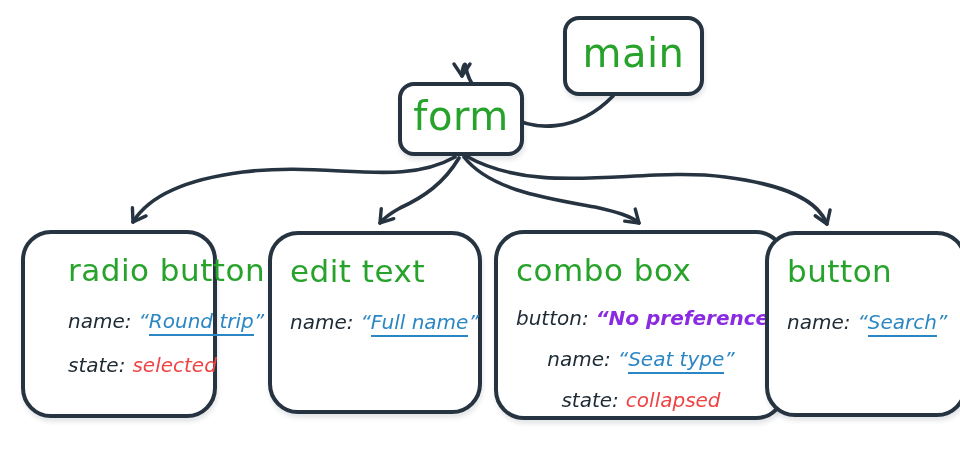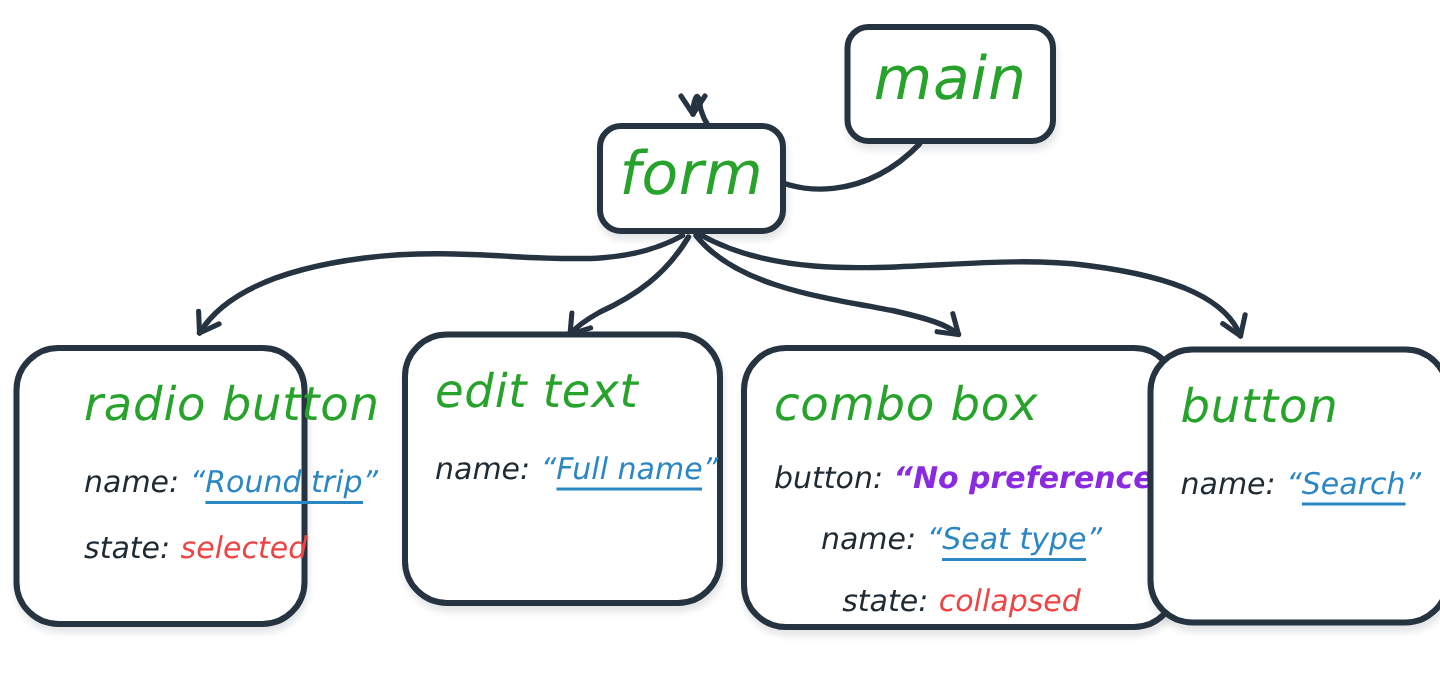--- a/index.html
+++ b/index.html
@@ -34,21 +34,20 @@
     display: flex;
     align-items: center;
     justify-content: center;
     border-radius: 16px;
   }
   .node-big {
     border-radius: 30px;
     padding: 14px 16px 0 18px;
   }
   .title {
-    font-style: italic;
     color: #27a32b;
     white-space: nowrap;
     letter-spacing: 0.5px;
   }
   .title-small {
     font-size: 40px;
     line-height: 1;
     padding-bottom: 6px;
   }
   .title-big {
@@ -73,22 +72,22 @@
   .val-purple { color: #8a2be2; font-weight: bold; }
   .val-orange { color: #ef4444; }
   .uline {
     border-bottom: 2.5px solid currentColor;
     padding-bottom: 1px;
   }
   .q { letter-spacing: 0; }
   
   #node-main   { left: 563px; top: 16px;  width: 141px; height: 80px; }
   #node-form   { left: 398px; top: 82px;  width: 126px; height: 74px; }
-  #node-radio  { left: 9px;  top: 230px; width: 196px; height: 188px; padding-left: 43px; }
-  #node-edit   { left: 268px; top: 221px; width: 214px; height: 183px; }
+  #node-radio  { left: 21px;  top: 230px; width: 196px; height: 188px; padding-left: 43px; }
+  #node-edit   { left: 268px; top: 231px; width: 214px; height: 183px; }
   #node-combo  { left: 494px; top: 230px; width: 292px; height: 190px; }
   #node-button { left: 765px; top: 231px; width: 202px; height: 186px; }
 </style>
 </head>
 <body>
 
 <div class="canvas">
 
   <svg class="edges" viewBox="0 0 960 464" aria-hidden="true">
     <defs>

